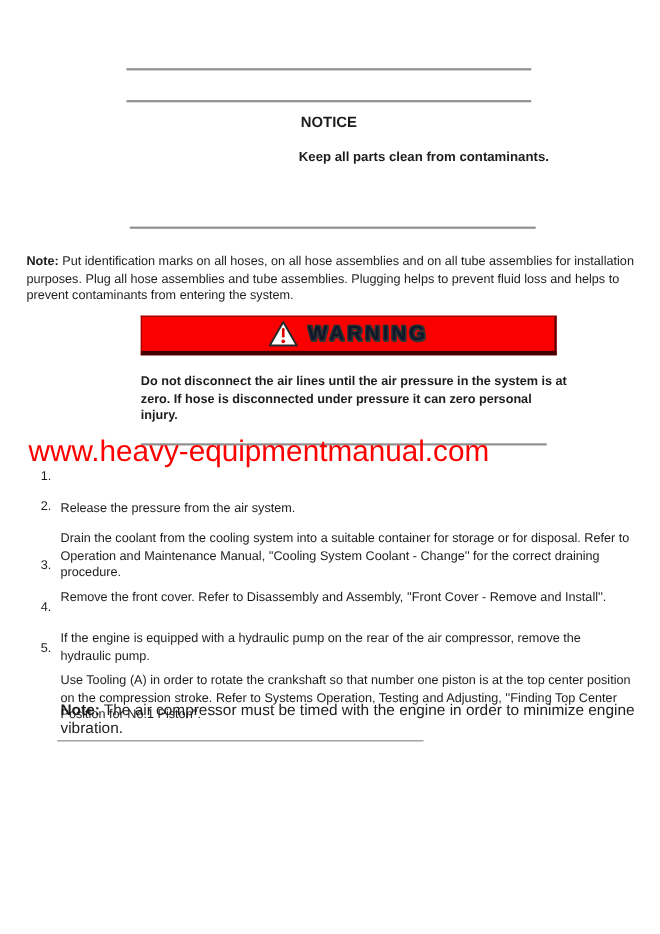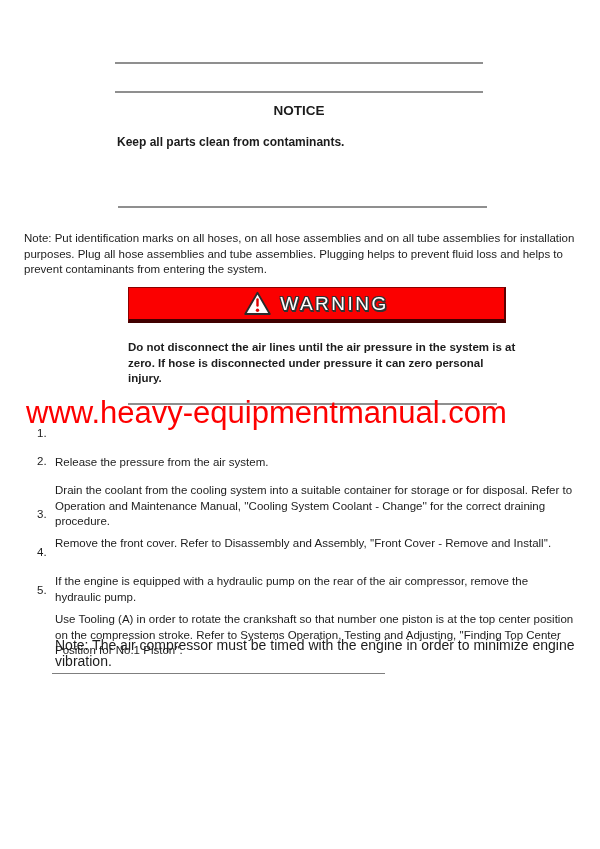--- a/index.html
+++ b/index.html
@@ -11,37 +11,37 @@
   .rule-thin { border-top-width:1.5px; border-top-color:#7f7f7f; }
 
   .notice-title {
     position:absolute; left:115px; top:103px; width:368px;
     text-align:center; font-weight:bold; font-size:13.5px;
   }
   .notice-p {
     position:absolute; left:117px; width:382px;
     font-weight:bold; font-size:12px; line-height:16px;
   }
-  .p1 { top:134px; }
+  .p1 { top:134px;text-align:right; }
   .p2 { top:161px; }
 
   .note-para {
     position:absolute; left:24px; top:231px; width:554px;
     font-size:11.5px; line-height:15.6px;
   }
-  .bold { font-weight:normal;text-align:right; }
+  .bold { font-weight:bold;text-align:right; }
 
   .warning-box {
     position:absolute; left:128px; top:287px; width:375px; height:31px;
     background:#fb0000;
     border:1px solid #8b0000; border-bottom:4px solid #400000; border-right:2px solid #5a0000;
     display:flex; align-items:center; justify-content:center; gap:9px;
   }
   .warning-title {
-    color:#ffffff; font-weight:normal; font-size:19px; letter-spacing:2.5px;
+    color:#0f172a; font-weight:bold; font-size:19px; letter-spacing:2.5px;
     text-shadow: 1.5px 1.5px 0 #333, -1px -1px 0 #333, 1px -1px 0 #333,
                  -1px 1px 0 #333, 1.5px 0 0 #333, 0 1.5px 0 #333;
   }
   .warning-icon { display:block; }
 
   .warning-body {
     position:absolute; left:128px; top:340px; width:392px;
     font-weight:bold; font-size:11.5px; line-height:15.5px;
   }
 
@@ -57,21 +57,21 @@
   .s4 { top:545px; }
   .s5 { top:583px; }
 
   .note-bottom {
     position:absolute; left:55px; top:638px; width:522px;
     font-size:14px; line-height:15.6px;
   }
 
   .watermark {
     position:absolute; left:26px; top:395px;
-    font-size:31px; white-space:nowrap; z-index:5;
+    font-size:27px; white-space:nowrap; z-index:5;
     font-family:"Liberation Sans", sans-serif;
   }
 </style>
 </head>
 <body>
 
 <div class="page">
 
   <div class="rule" style="left:115px; top:62px; width:368px;"></div>
   <div class="rule" style="left:115px; top:91px; width:368px;"></div>

